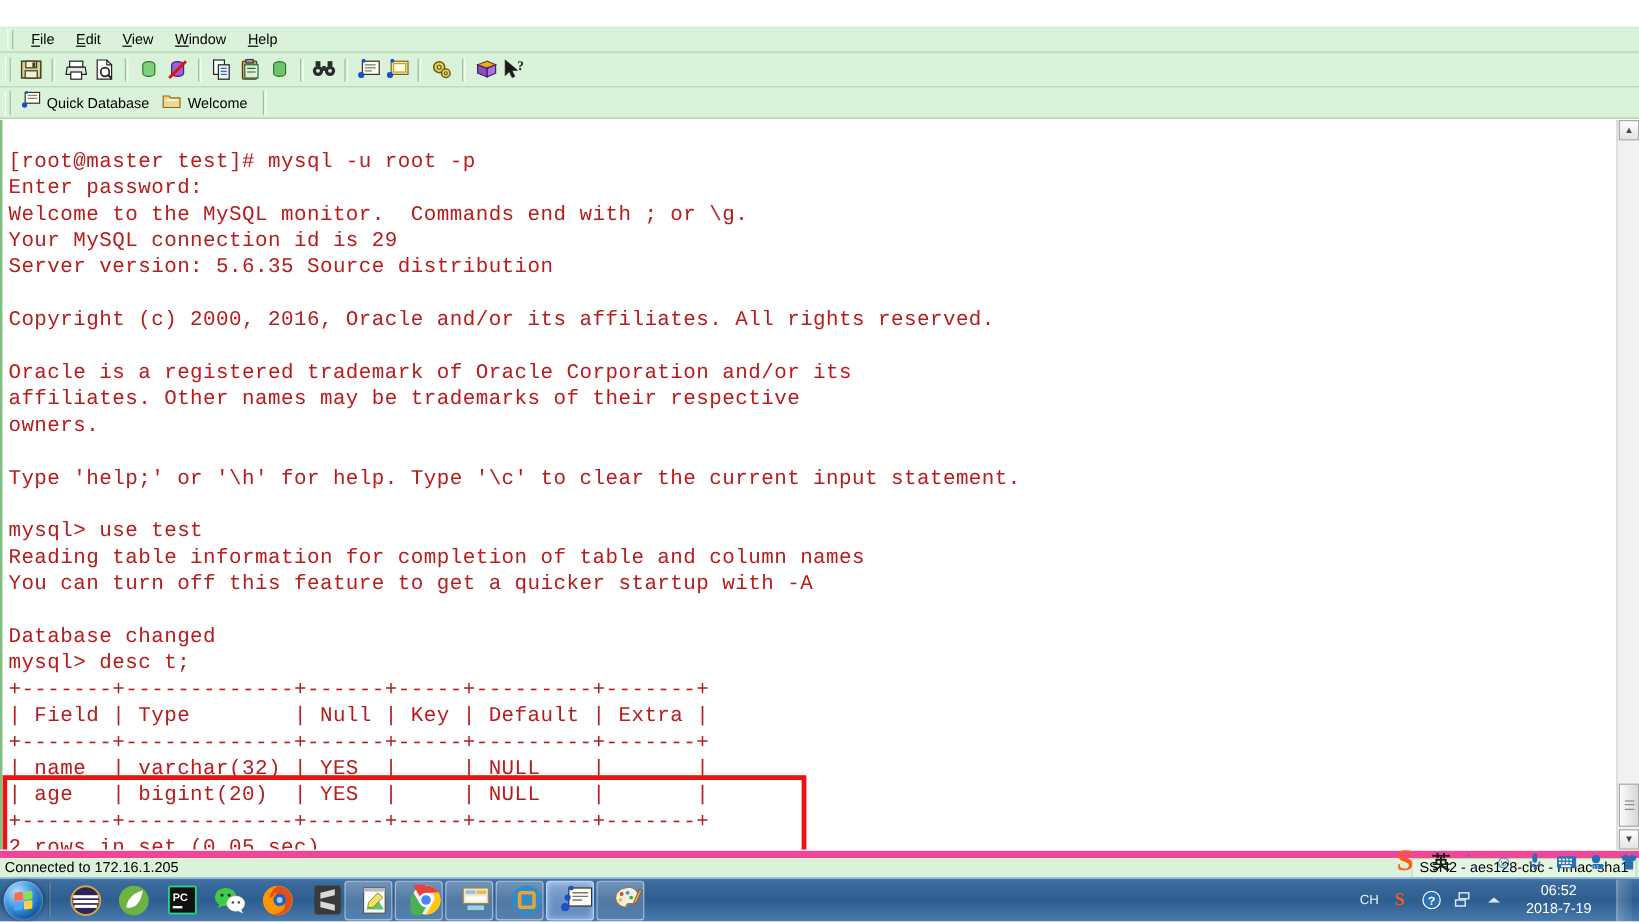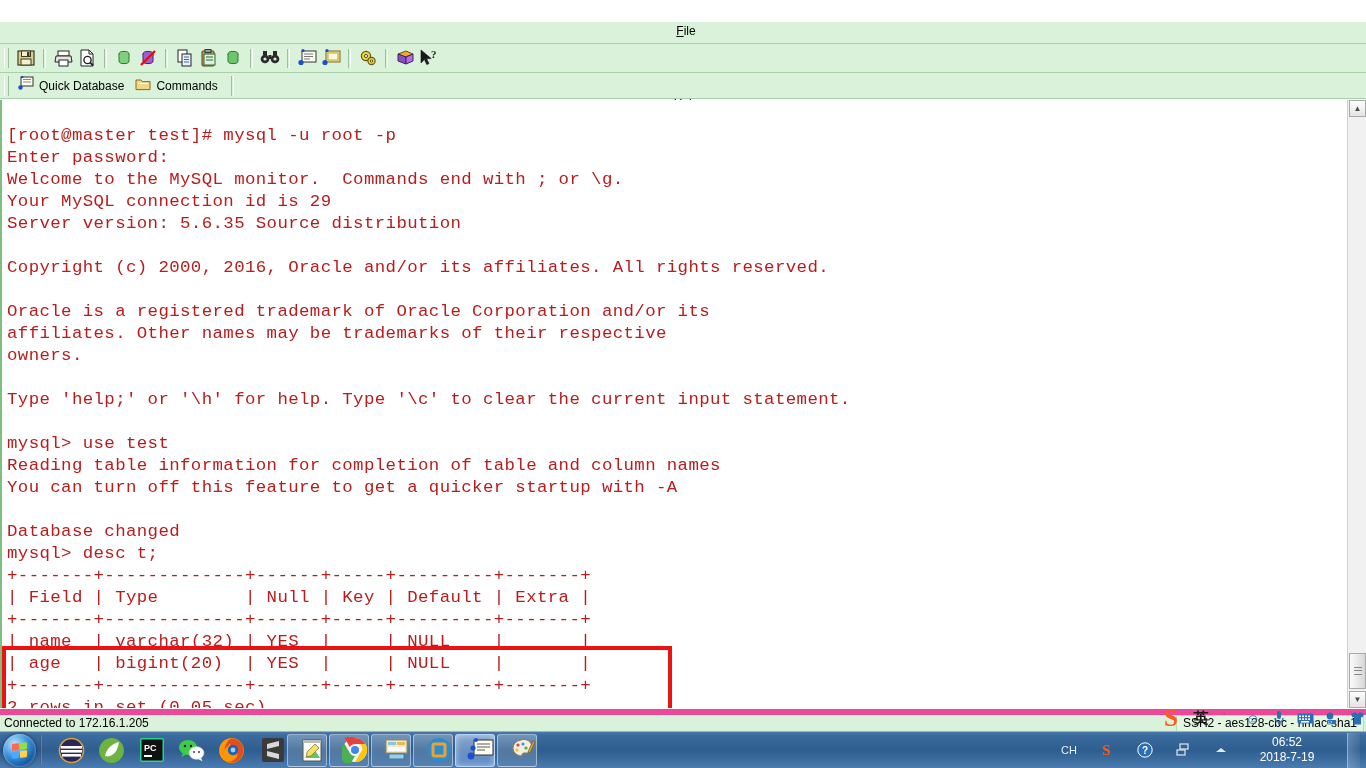--- a/index.html
+++ b/index.html
@@ -71,21 +71,21 @@
   .win-btn .sq-glyph:after {
     content: ""; position: absolute; left: 3px; top: 0px; width: 8px; height: 6px;
     border: 1px solid #3a5570; border-top-width: 2px; background: transparent;
   }
 
   
   .menubar {
     position: absolute; left: 0; top: 22px; width: 1366px; height: 22px;
     background: #d9f2d9; border-bottom: 1px solid #a8cfa8;
     box-sizing: border-box;
-    display: flex; align-items: center; padding-left: 6px; flex-direction: column;
+    display: flex; align-items: center; padding-left: 6px;
   }
   .menubar .grip {
     width: 3px; height: 16px; border-left: 1px solid #fff; border-right: 1px solid #9cbf9c;
     margin-right: 6px;
   }
   .menu-item {
     font-size: 12px; color: #000; padding: 2px 9px; cursor: default;
   }
   .menu-item u { text-decoration: underline; }
 
@@ -247,21 +247,21 @@
     border-radius: 3px;
     background: linear-gradient(to bottom, rgba(255,255,255,.28), rgba(255,255,255,.07));
   }
   .task-icon.active {
     border: 1px solid rgba(190,220,255,.9);
     border-radius: 3px;
     background: linear-gradient(to bottom, rgba(200,220,255,.55), rgba(130,170,230,.45));
     box-shadow: inset 0 0 6px rgba(255,255,255,.5);
   }
   .tray {
-    margin-left: auto; display: flex; align-items: center; gap: 21px; padding-right: 6px;
+    margin-left: auto; display: flex; align-items: center; gap: 9px; padding-right: 6px;
   }
   .tray-text { color: #e8f2fb; font-size: 11px; }
   .tray-icon { width: 17px; height: 17px; display: flex; align-items: center; justify-content: center; color: #dfeaf5; font-size: 12px; }
   .clock {
     color: #ffffff; font-size: 12px; line-height: 15px; text-align: center;
     padding: 0 6px; min-width: 62px;
   }
   .show-desktop {
     width: 12px; height: 35px; margin-left: 2px;
     background: linear-gradient(to right, rgba(255,255,255,.20), rgba(255,255,255,.05));
@@ -426,21 +426,21 @@
       </span>
       <span>Quick Database</span>
     </div>
     <div class="cb-item">
       <span>
         <svg width="16" height="14" viewBox="0 0 16 14">
           <path d="M1 3 h5 l1.4 1.6 h7.6 v8 h-14 z" fill="#f0d68a" stroke="#8a6a20" stroke-width="1"></path>
           <rect x="3" y="6" width="10" height="1" fill="#ffffff"></rect>
         </svg>
       </span>
-      <span>Commands</span>
+      <span>Welcome</span>
     </div>
     <div class="cb-sep"></div>
   </div>
 
   <div class="terminal">
     <pre class="term-text">[root@master test]# mysql -u root -p
 Enter password:
 Welcome to the MySQL monitor.  Commands end with ; or \g.
 Your MySQL connection id is 29
 Server version: 5.6.35 Source distribution

